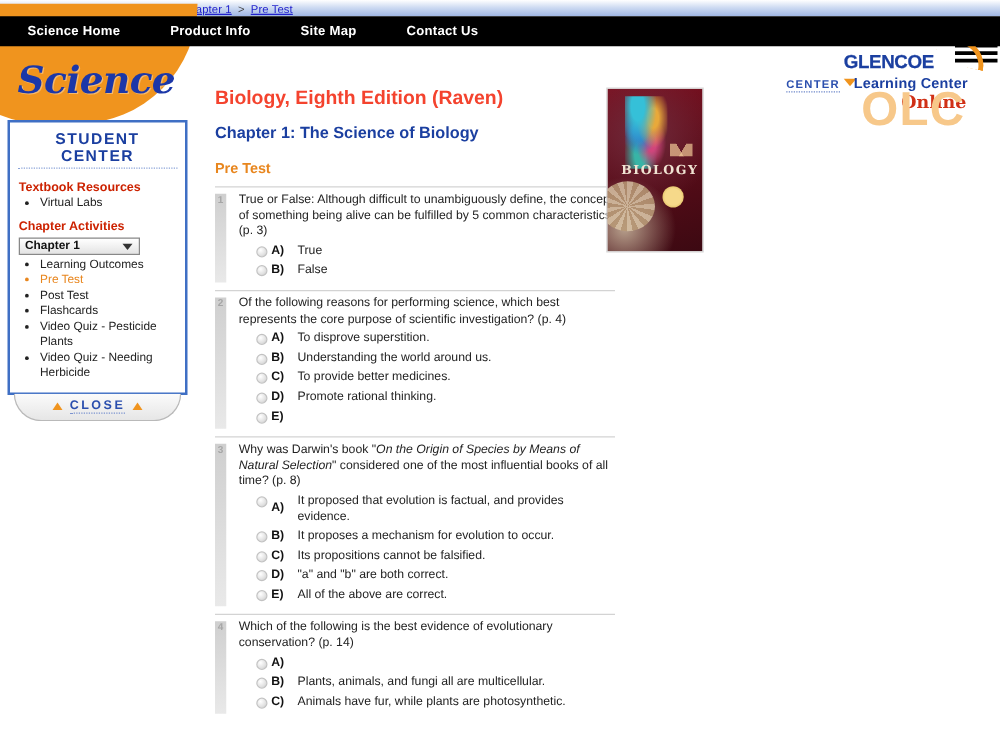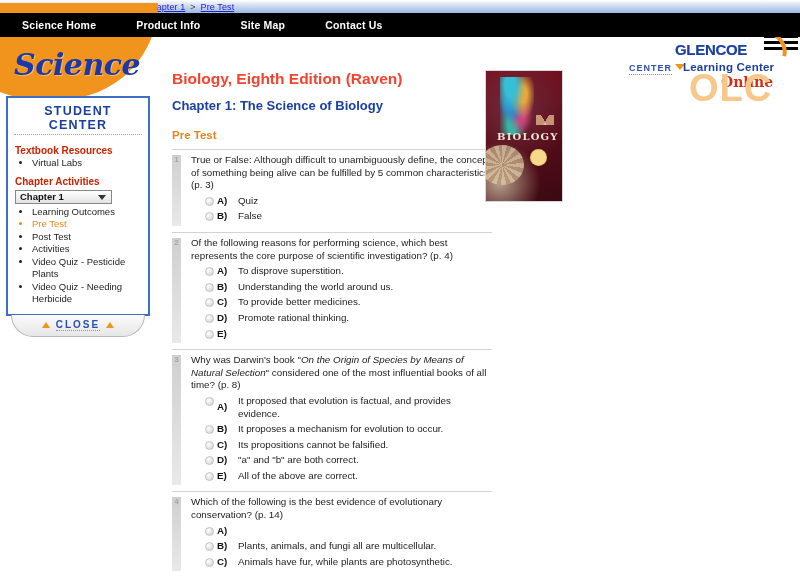--- a/index.html
+++ b/index.html
@@ -401,21 +401,21 @@
     <div class="sc-heading">Chapter Activities</div>
     <div class="sc-select">
       <span>Chapter 1</span>
       <span class="arrow"></span>
     </div>
 
     <ul class="sc-list">
       <li>Learning Outcomes</li>
       <li class="active">Pre Test</li>
       <li>Post Test</li>
-      <li>Activities</li>
+      <li>Flashcards</li>
       <li>Video Quiz - Pesticide Plants</li>
       <li>Video Quiz - Needing Herbicide</li>
     </ul>
   </div>
 
   <div class="close-tab">
     <span class="tri"></span>
     <span class="lbl">CLOSE</span>
     <span class="tri"></span>
   </div>
@@ -435,21 +435,21 @@
   </div>
 
   <div class="qlist" id="qlist">
       <div class="qblock">
         <div class="qnum">1</div>
         <div class="qbody">
           <div class="qtext">True or False: Although difficult to unambiguously define, the concept of something being alive can be fulfilled by 5 common characteristics. (p. 3)</div>
           <div class="choice">
             <span class="radio"></span>
             <span class="clabel">A)</span>
-            <span class="ctext">Quiz</span>
+            <span class="ctext">True</span>
           </div>
           <div class="choice">
             <span class="radio"></span>
             <span class="clabel">B)</span>
             <span class="ctext">False</span>
           </div>
         </div>
       </div>
       <div class="qblock">
         <div class="qnum">2</div>

